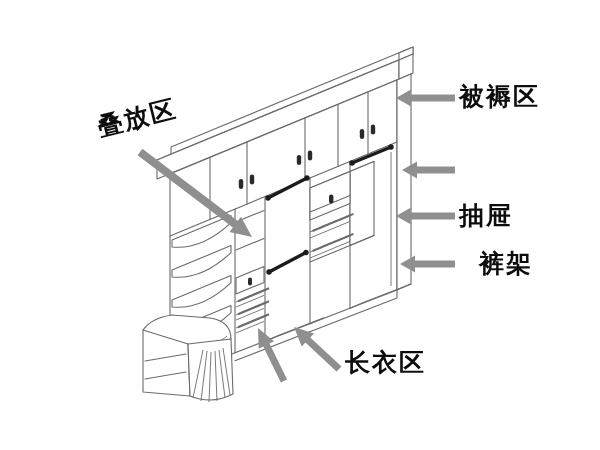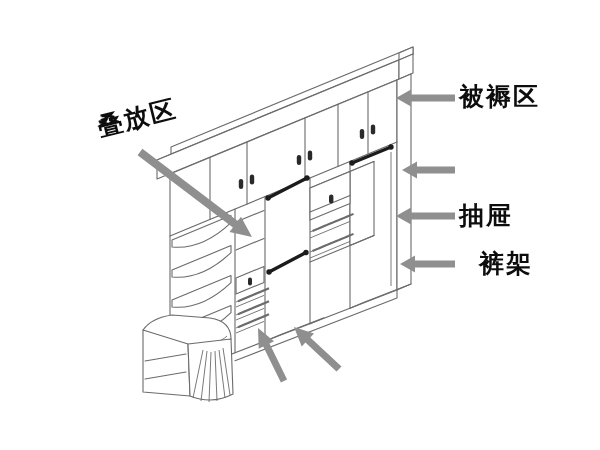--- a/index.html
+++ b/index.html
@@ -130,13 +130,14 @@
       <polygon class="arrow" points="400,264 415,255.5 415,260.5 455,260.5 455,267.5 415,267.5 415,272.5"></polygon>
       <polygon class="arrow" points="294,327 301.7,346.6 305.4,342.6 336.5,371.6 341.5,366.4 310.3,337.4 314,333.4"></polygon>
       <polygon class="arrow" points="258,328 258.7,348.8 263.2,346.6 280.9,382.5 287.1,379.5 269.5,343.5 274,341.3"></polygon>
     </g>
   </svg>
 
   <div class="zone-label rot" style="left:98px;top:115px;">叠放区</div>
   <div class="zone-label" style="left:459px;top:84px;">被褥区</div>
   <div class="zone-label" style="left:459px;top:203px;">抽屉</div>
   <div class="zone-label" style="left:439px;top:251px;margin-left:40px;">裤架</div>
+  <div class="zone-label" style="left:345px;top:350px;">长衣区</div>
 </div>
 
 </body></html>

